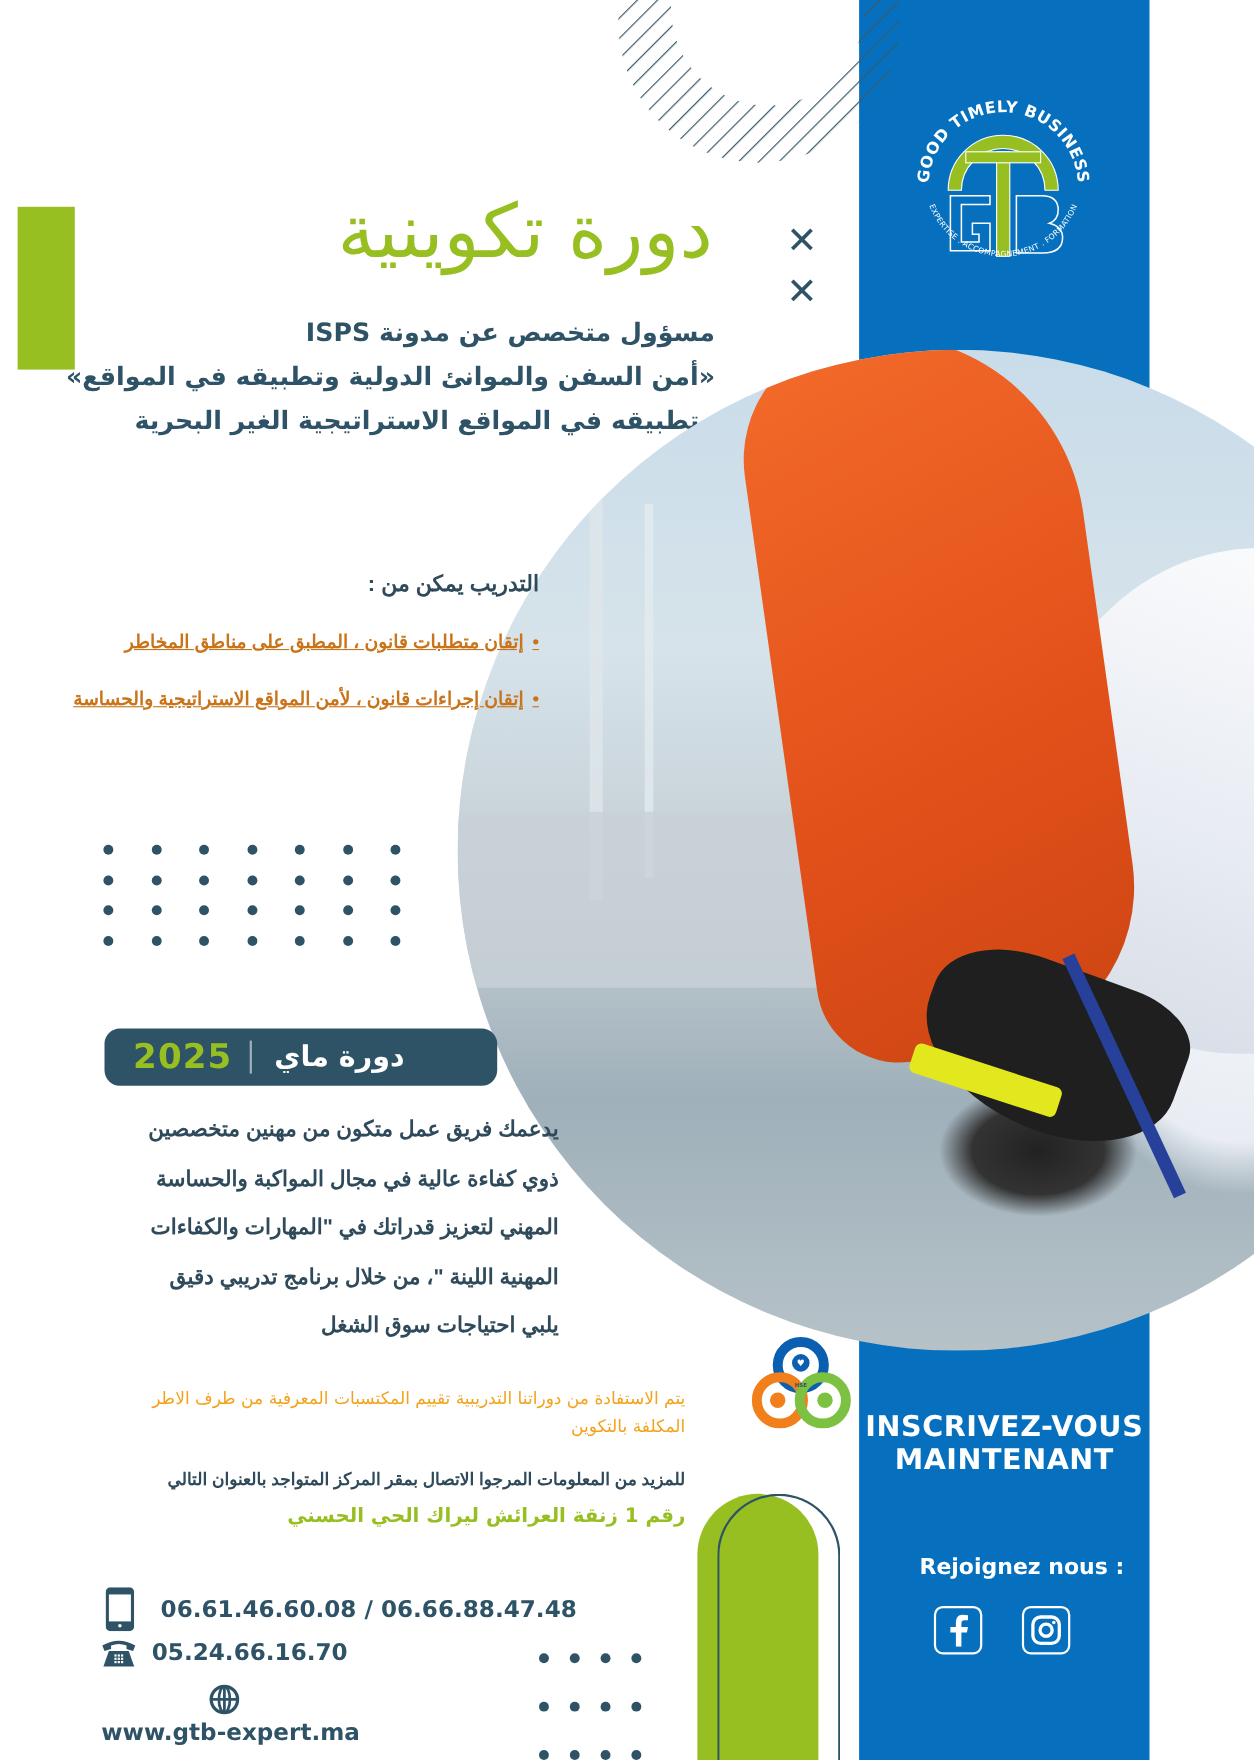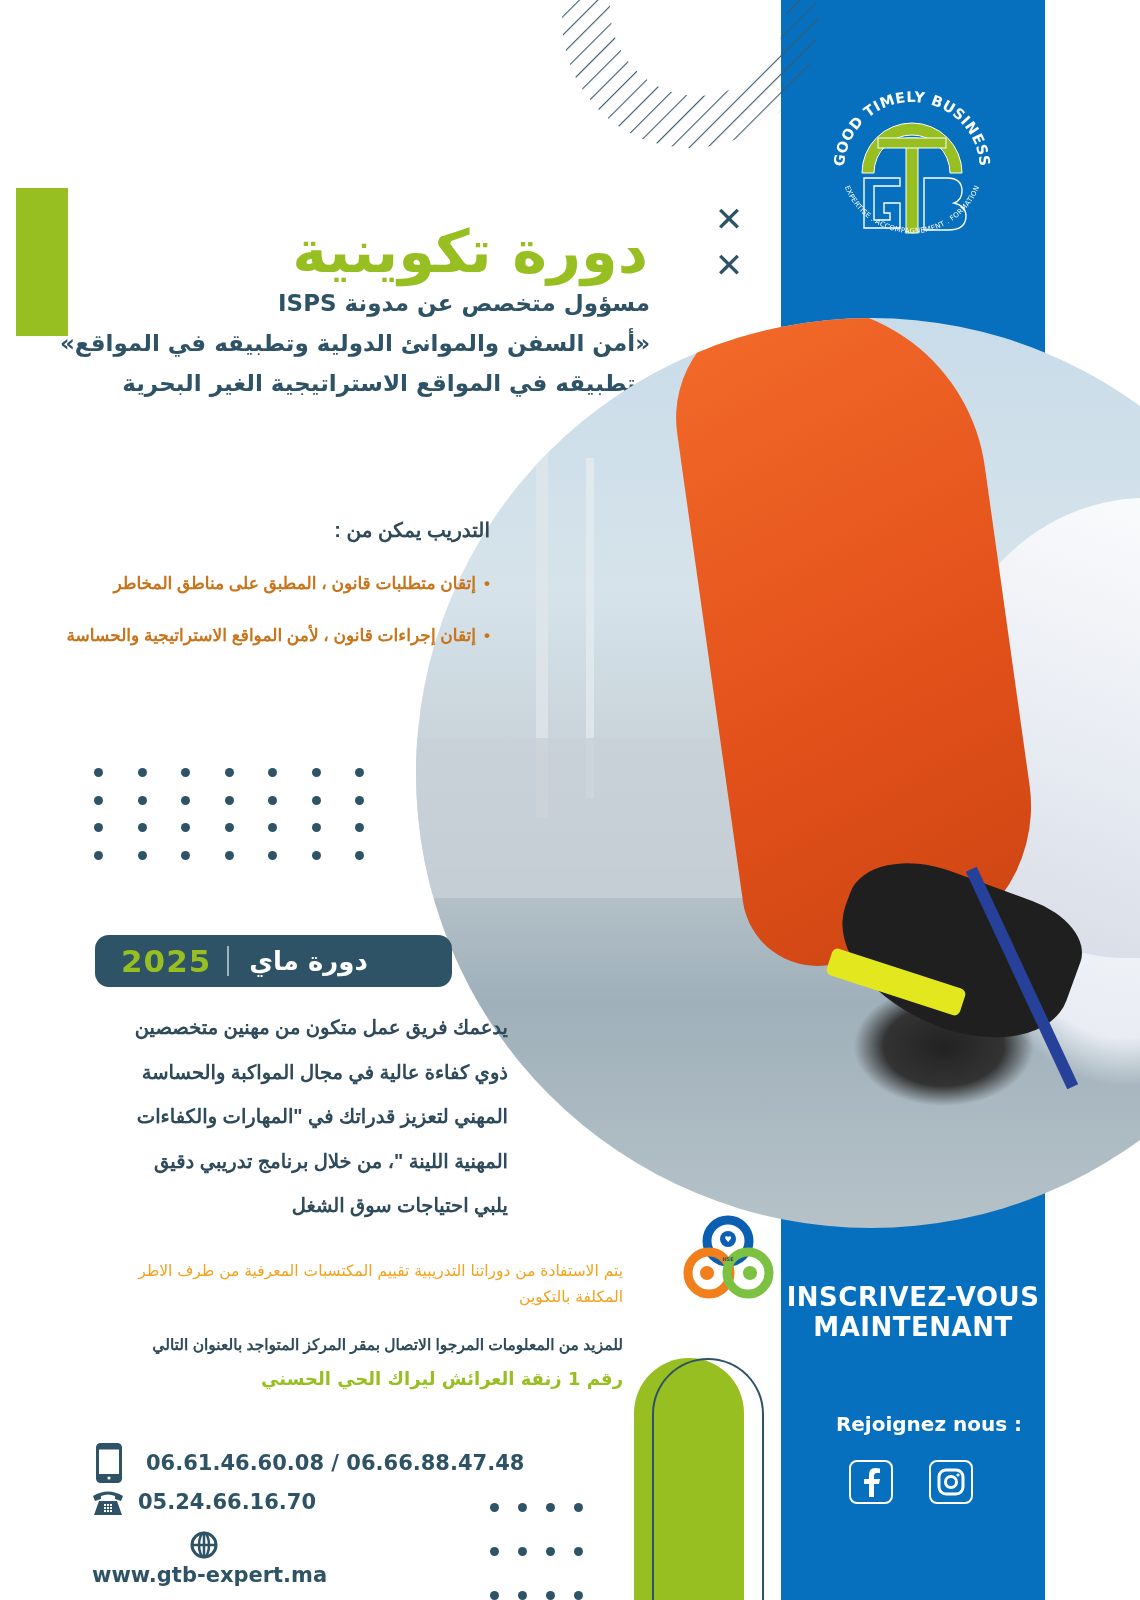--- a/index.html
+++ b/index.html
@@ -14,21 +14,21 @@
   
   .hatch-ring { left: 560px; top: -110px; width: 260px; height: 260px; }
 
   
   .logo { left: 822px; top: 78px; width: 180px; height: 180px; }
 
   
   .green-bar { left: 16px; top: 188px; width: 52px; height: 148px; background: #98bf21; }
 
   
-  .title { right: 492px; top: 178px; font-size: 59px; font-weight: bold; color: #98bf21; direction: rtl; white-space: nowrap; letter-spacing: 2px; line-height: 1; margin-top: 44px; }
+  .title { right: 492px; top: 178px; font-size: 68px; font-weight: normal; color: #98bf21; direction: rtl; white-space: nowrap; letter-spacing: 2px; line-height: 1; }
 
   .subtitle { right: 490px; top: 283px; direction: rtl; text-align: right; color: #2f5366; font-weight: bold; font-size: 23px; line-height: 40px; white-space: nowrap; }
 
   
   .x-mark { left: 714px; width: 30px; height: 30px; color: #2f5366; font-size: 34px; line-height: 30px; text-align: center; font-weight: bold; }
 
   
   .photo-clip { left: 380px; top: 318px; width: 760px; height: 910px; overflow: hidden; }
   .photo { position: absolute; left: 36px; top: 0; width: 910px; height: 910px; border-radius: 50%;
     background:
@@ -43,21 +43,21 @@
   .photo .ship { position:absolute; left: 0; top: 420px; width: 400px; height: 160px; background: #c8d1d7; opacity: .8; }
   .photo .sleeve { position:absolute; left: 290px; top: -20px; width: 300px; height: 660px; background: linear-gradient(160deg,#f36b2a,#e2501a 60%,#cc4512); border-radius: 120px 200px 160px 80px; transform: rotate(-8deg); }
   .photo .helmet { position:absolute; left: 520px; top: 180px; width: 420px; height: 460px; background: linear-gradient(200deg,#ffffff,#e7ebf2 60%,#d5dbe5); border-radius: 50% 20% 30% 45%; }
   .photo .glove { position:absolute; left: 420px; top: 560px; width: 240px; height: 150px; background: #1f1f1f; border-radius: 40% 30% 50% 60%; transform: rotate(20deg); }
   .photo .glove-band { position:absolute; left: 410px; top: 650px; width: 140px; height: 28px; background: #e2e81d; transform: rotate(18deg); border-radius: 6px; }
   .photo .strap { position:absolute; left: 600px; top: 540px; width: 12px; height: 240px; background: #27409a; transform: rotate(-25deg); }
 
   
   .train-head { right: 650px; top: 518px; direction: rtl; font-family: "Liberation Sans", sans-serif; font-weight: bold; font-size: 20px; color: #2f4a5a; white-space: nowrap; }
   .bullets { right: 650px; top: 572px; direction: rtl; font-family: "Liberation Sans", sans-serif; font-weight: bold; font-size: 17px; color: #c9741a; list-style: none; white-space: nowrap; text-align: right; }
-  .bullets li { height: 52px; line-height: 24px; }
+  .bullets li { height: 52px; line-height: 24px; text-decoration: underline; }
   .bullets li::before { content: "•"; margin-left: 8px; }
 
   
   .dots { display: grid; gap: 0; }
   .dot { width: 9px; height: 9px; border-radius: 50%; background: #2f5366; }
   .dots-top { left: 94px; top: 768px; grid-template-columns: repeat(7, 43.5px); grid-auto-rows: 27.5px; }
   .dots-bottom { left: 490px; top: 1503px; grid-template-columns: repeat(4, 28px); grid-auto-rows: 44px; }
 
   
   .session-pill { left: 95px; top: 935px; width: 357px; height: 52px; background: #2f5366; border-radius: 14px; display: flex; align-items: center; padding-left: 26px; }

